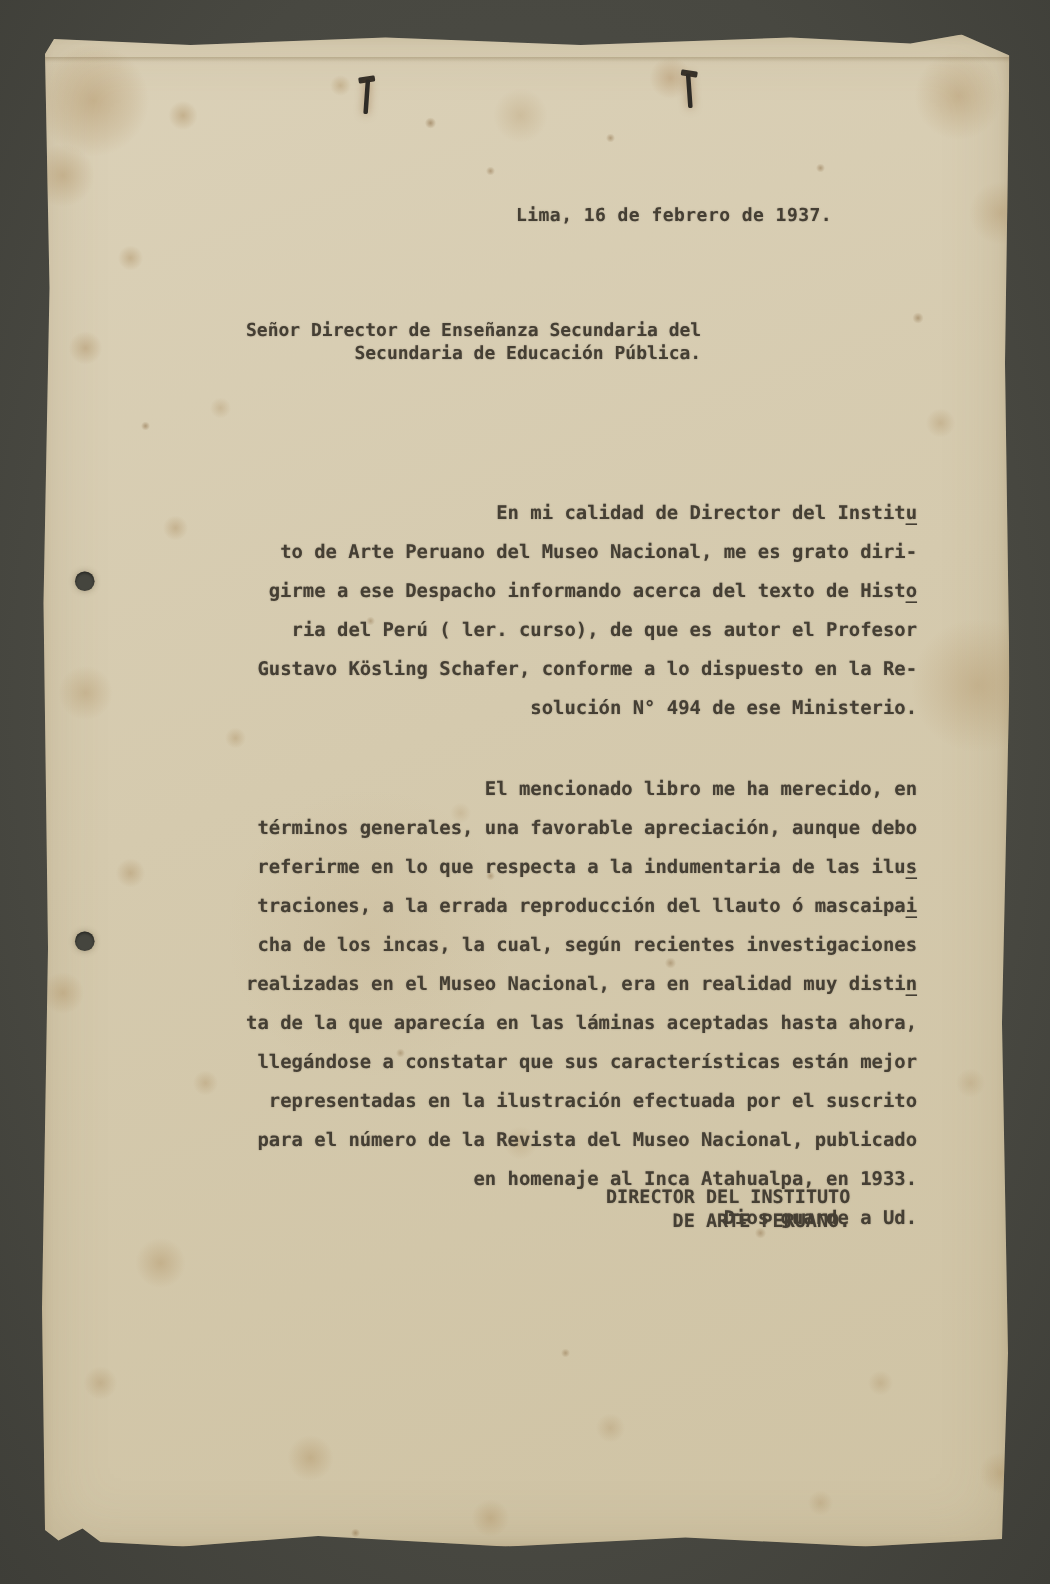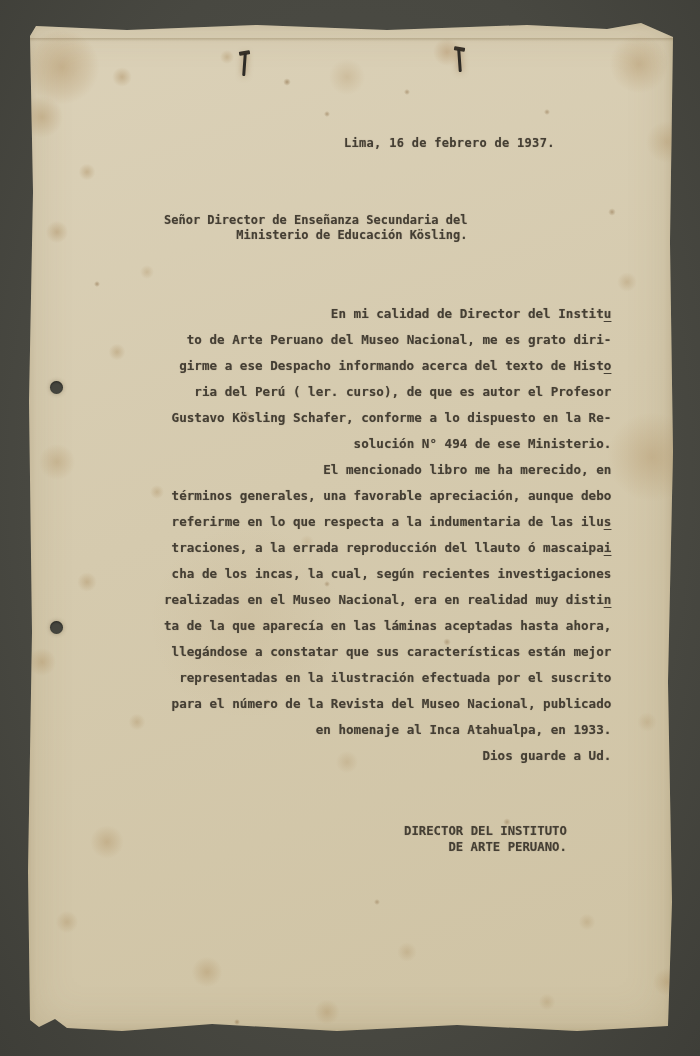--- a/index.html
+++ b/index.html
@@ -95,36 +95,36 @@
   .hole-2{left:23px;top:599px;}
   .typed{
     color:#453f34;font-weight:bold;
     text-shadow:0 0 1px rgba(70,62,50,.45);
     white-space:pre;
   }
   .date{position:absolute;left:317px;top:114px;font-size:12px;letter-spacing:.3px;}
   .addressee{position:absolute;left:137px;top:191px;font-size:12px;line-height:14.5px;}
   .addressee .line:nth-child(n+2){margin-left:16px;}
   .body-block{position:absolute;left:137px;top:279px;font-size:12.6px;line-height:26px;}
-  .body-block .indent-paragraph{padding-left:146px;}
+  .body-block .indent-paragraph{padding-left:146px;margin-top:28px;}
   .body-block .indent-closing{padding-left:260px;}
   .ul{text-decoration:underline;text-underline-offset:3px;}
-  .signature{position:absolute;left:377px;top:769px;font-size:12.3px;line-height:15.5px;margin-top:33px;}
+  .signature{position:absolute;left:377px;top:769px;font-size:12.3px;line-height:15.5px;}
   .signature .line:nth-child(2){margin-left:22px;}
 </style>
 </head>
 <body>
 
 <div class="stage">
   <div class="paper">
     <div class="stains"></div>
     <div class="crease"></div>
     <div class="staple staple-1"></div>
     <div class="staple staple-2"></div>
     <div class="hole hole-1"></div>
     <div class="hole hole-2"></div>
 
     <div class="typed date">Lima, 16 de febrero de 1937.</div>
-    <div class="typed addressee"><div class="line">Señor Director de Enseñanza Secundaria del</div><div class="line">Ministerio de Educación Kösling.</div></div>
+    <div class="typed addressee"><div class="line">Señor Director de Enseñanza Secundaria del</div><div class="line">Secundaria de Educación Pública.</div></div>
     <div class="typed body-block"><div class="line indent-paragraph"><span>En mi calidad de Director del Instit</span><span class="ul">u</span></div><div class="line"><span>to de Arte Peruano del Museo Nacional, me es grato diri-</span></div><div class="line"><span>girme a ese Despacho informando acerca del texto de Hist</span><span class="ul">o</span></div><div class="line"><span>ria del Perú ( ler. curso), de que es autor el Profesor</span></div><div class="line"><span>Gustavo Kösling Schafer, conforme a lo dispuesto en la Re-</span></div><div class="line"><span>solución N° 494 de ese Ministerio.</span></div><div class="line indent-paragraph"><span>El mencionado libro me ha merecido, en</span></div><div class="line"><span>términos generales, una favorable apreciación, aunque debo</span></div><div class="line"><span>referirme en lo que respecta a la indumentaria de las ilu</span><span class="ul">s</span></div><div class="line"><span>traciones, a la errada reproducción del llauto ó mascaipa</span><span class="ul">i</span></div><div class="line"><span>cha de los incas, la cual, según recientes investigaciones</span></div><div class="line"><span>realizadas en el Museo Nacional, era en realidad muy disti</span><span class="ul">n</span></div><div class="line"><span>ta de la que aparecía en las láminas aceptadas hasta ahora,</span></div><div class="line"><span>llegándose a constatar que sus características están mejor</span></div><div class="line"><span>representadas en la ilustración efectuada por el suscrito</span></div><div class="line"><span>para el número de la Revista del Museo Nacional, publicado</span></div><div class="line"><span>en homenaje al Inca Atahualpa, en 1933.</span></div><div class="line indent-closing"><span>Dios guarde a Ud.</span></div></div>
     <div class="typed signature"><div class="line">DIRECTOR DEL INSTITUTO</div><div class="line">DE ARTE PERUANO.</div></div>
   </div>
 </div>
 
 </body></html>

